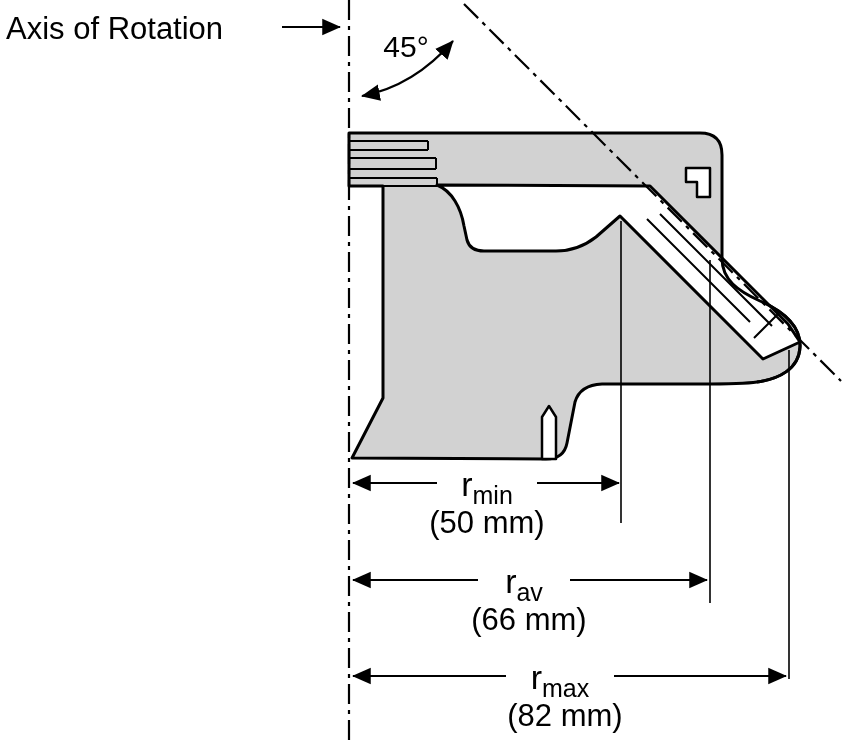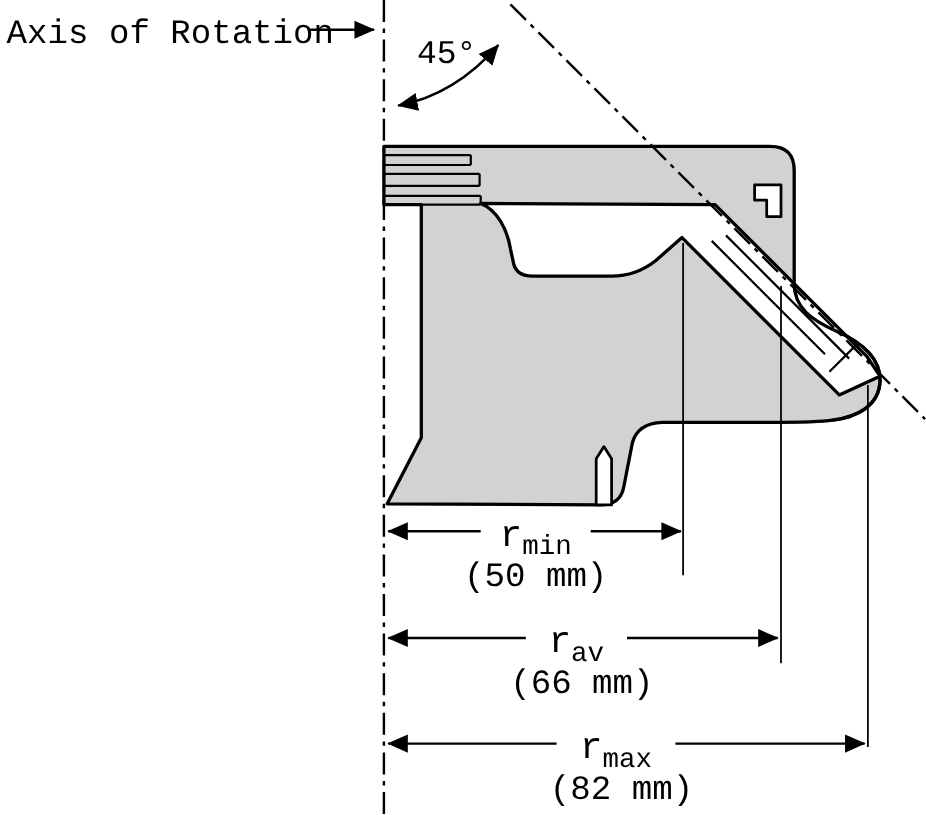--- a/index.html
+++ b/index.html
@@ -1,20 +1,20 @@
 <!DOCTYPE html>
 <html><head>
 <meta charset="utf-8">
 <style>
   html,body{margin:0;padding:0;background:#ffffff;}
   .stage{
     position:relative;
     width:842px;height:741px;
     background:#ffffff;
-    font-family:Liberation Mono, monospace;
+    font-family:Liberation Sans, sans-serif;
     overflow:hidden;
   }
   .stage svg{position:absolute;left:0;top:0;}
   text{fill:#000000;}
   .lbl{font-size:31px;}
   .angle{font-size:30px;}
   .dimsym{font-size:34px;}
   .dimsub{font-size:25px;}
   .dimval{font-size:31px;}
 </style>

